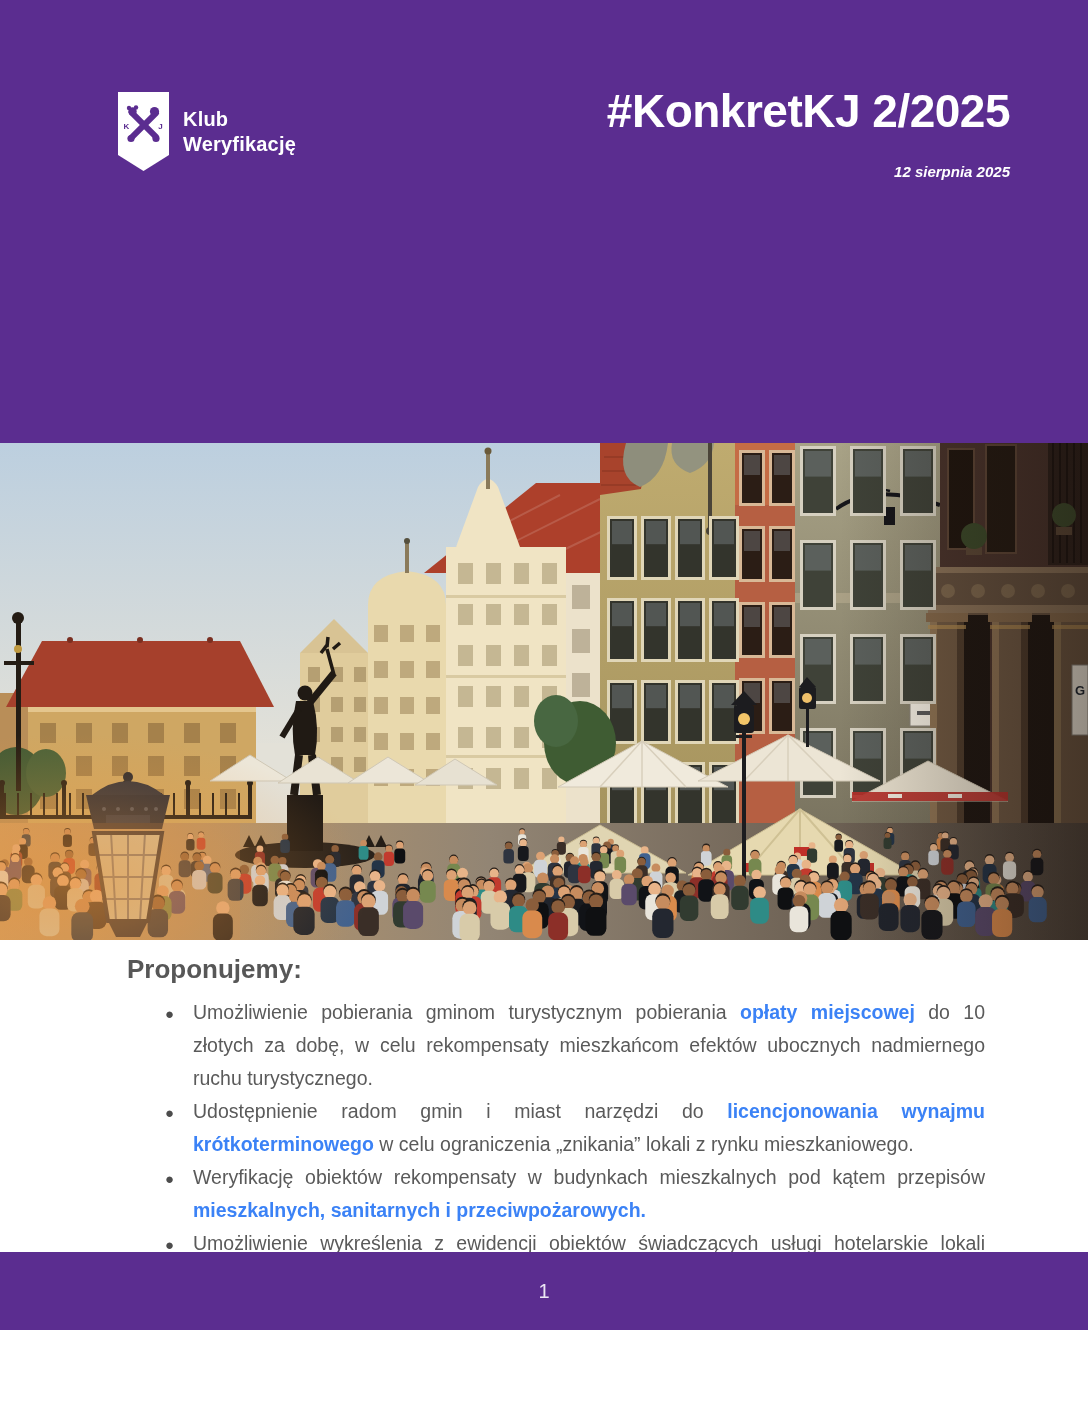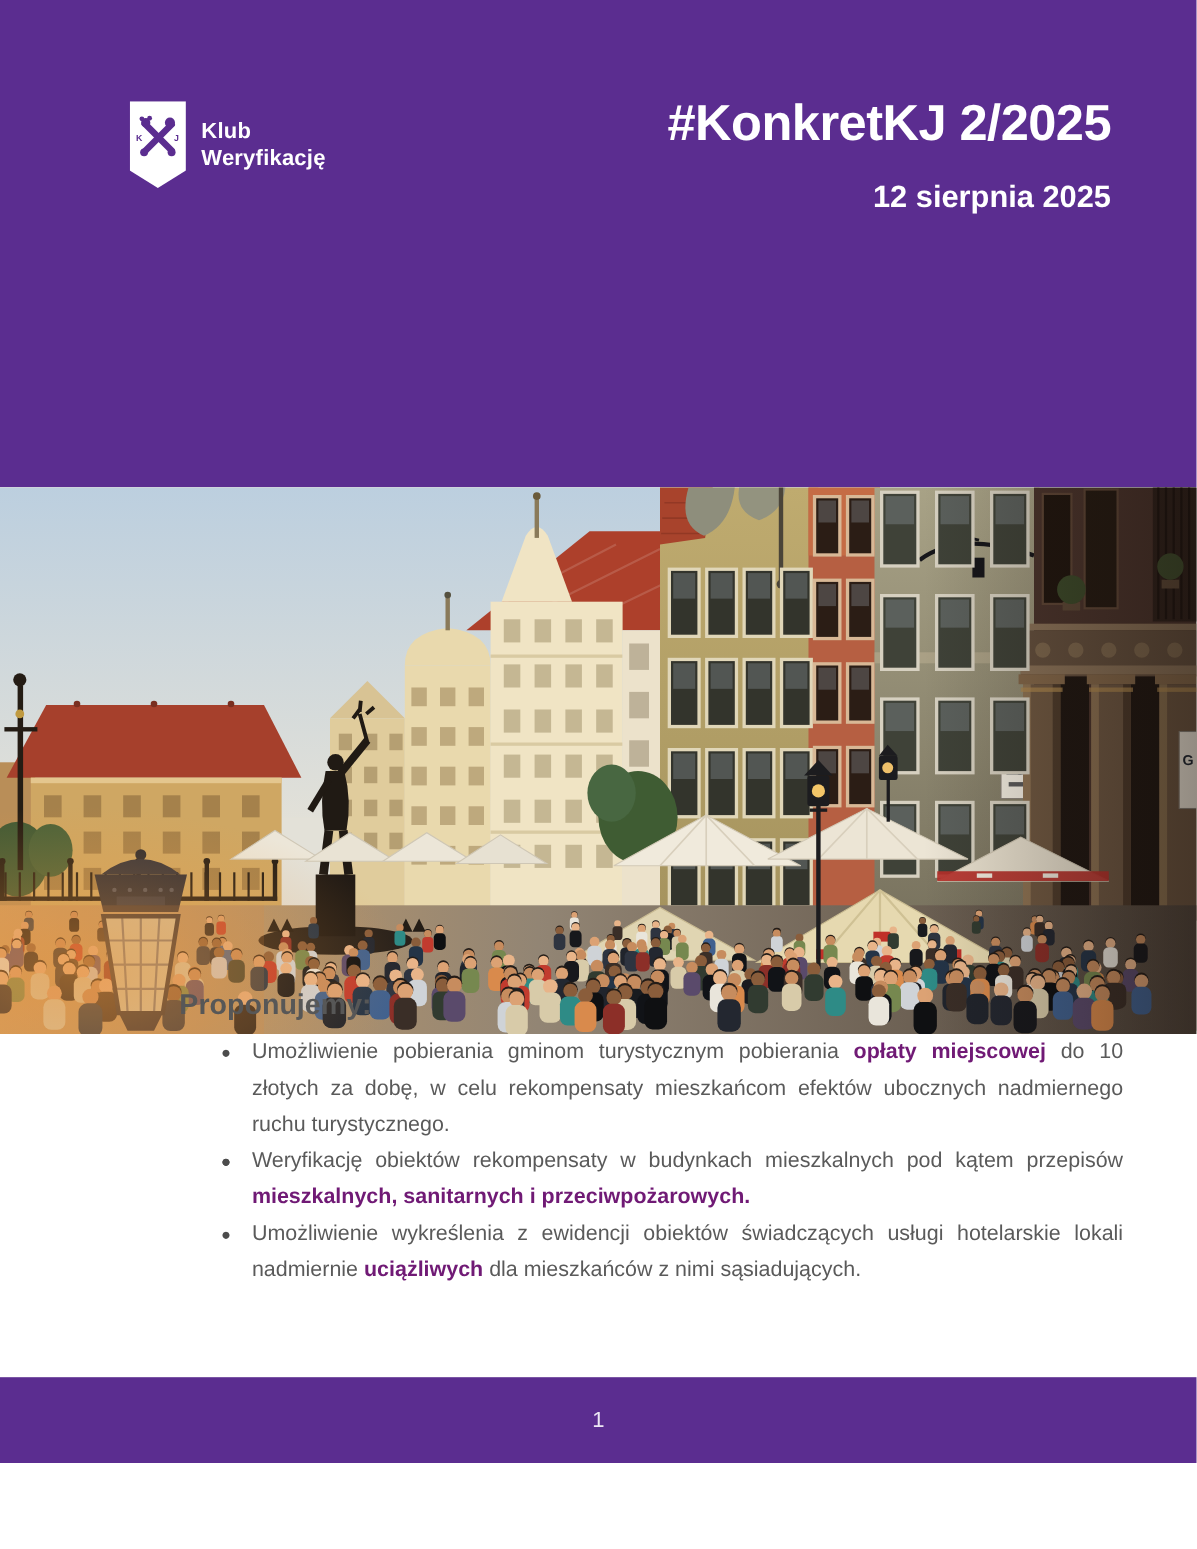--- a/index.html
+++ b/index.html
@@ -4,32 +4,32 @@
 <style>
   html,body{margin:0;padding:0;background:#ffffff;}
   body{width:1088px;height:1408px;font-family:"Liberation Sans","DejaVu Sans",sans-serif;}
   .page{position:relative;width:1088px;height:1408px;overflow:hidden;background:#ffffff;}
 
   .header{position:absolute;left:0;top:0;width:1088px;height:443px;background:#5b2d90;color:#ffffff;}
   .logo{position:absolute;left:118px;top:92px;display:flex;gap:14px;align-items:flex-start;}
   .logo-emblem{width:51px;height:80px;display:block;}
   .logo-text{margin-top:15px;font-size:20px;font-weight:700;line-height:25px;letter-spacing:.2px;}
   .issue{position:absolute;right:78px;top:84px;font-size:46px;font-weight:700;text-align:right;letter-spacing:-.5px;}
-  .date{position:absolute;right:78px;top:163px;font-size:28px;font-weight:700;text-align:right;}
+  .date{position:absolute;right:78px;top:163px;font-size:15px;font-weight:700;text-align:right;font-style:italic;}
   .title{position:absolute;left:127px;top:232px;font-size:80px;font-weight:700;line-height:101px;letter-spacing:-1px;}
   .title span{display:block;}
 
   .photo{position:absolute;left:0;top:443px;width:1088px;height:497px;overflow:hidden;background:#dfe0da;}
   .photo svg{display:block;}
 
-  .bodytext{position:absolute;left:127px;top:898px;width:858px;color:#5a5a5a;margin-left:36px;}
+  .bodytext{position:absolute;left:127px;top:954px;width:858px;color:#5a5a5a;}
   .heading{font-size:26px;font-weight:700;color:#575757;margin:0 0 11px 0;}
   .bullet{position:relative;padding-left:66px;text-align:justify;font-size:19.5px;line-height:33px;color:#5a5a5a;}
   .bullet .dot{position:absolute;left:38px;top:1px;font-size:15px;color:#4c4c4c;}
-  .bullet b{color:#701a75;}
+  .bullet b{color:#3b82f6;}
 
   .footer{position:absolute;left:0;top:1252px;width:1088px;height:78px;background:#5b2d90;
           display:flex;align-items:center;justify-content:center;color:#ece6f4;font-size:20px;}
 </style>
 </head>
 <body>
 
 <div class="page">
 
   <div class="header">
@@ -1148,20 +1148,21 @@
 
   <div class="bodytext">
     <h2 class="heading">Proponujemy:</h2>
     <div>
       <div class="bullet">
         <span class="dot">●</span>
         <span><span>Umożliwienie pobierania gminom turystycznym pobierania </span><b>opłaty miejscowej</b><span> do 10 złotych za dobę, w celu rekompensaty mieszkańcom efektów ubocznych nadmiernego ruchu turystycznego.</span></span>
       </div>
       <div class="bullet">
         <span class="dot">●</span>
+        <span><span>Udostępnienie radom gmin i miast narzędzi do </span><b>licencjonowania wynajmu krótkoterminowego</b><span> w celu ograniczenia „znikania” lokali z rynku mieszkaniowego.</span></span>
       </div>
       <div class="bullet">
         <span class="dot">●</span>
         <span><span>Weryfikację obiektów rekompensaty w budynkach mieszkalnych pod kątem przepisów </span><b>mieszkalnych, sanitarnych i przeciwpożarowych.</b></span>
       </div>
       <div class="bullet">
         <span class="dot">●</span>
         <span><span>Umożliwienie wykreślenia z ewidencji obiektów świadczących usługi hotelarskie lokali nadmiernie </span><b>uciążliwych</b><span> dla mieszkańców z nimi sąsiadujących.</span></span>
       </div>
     </div>

